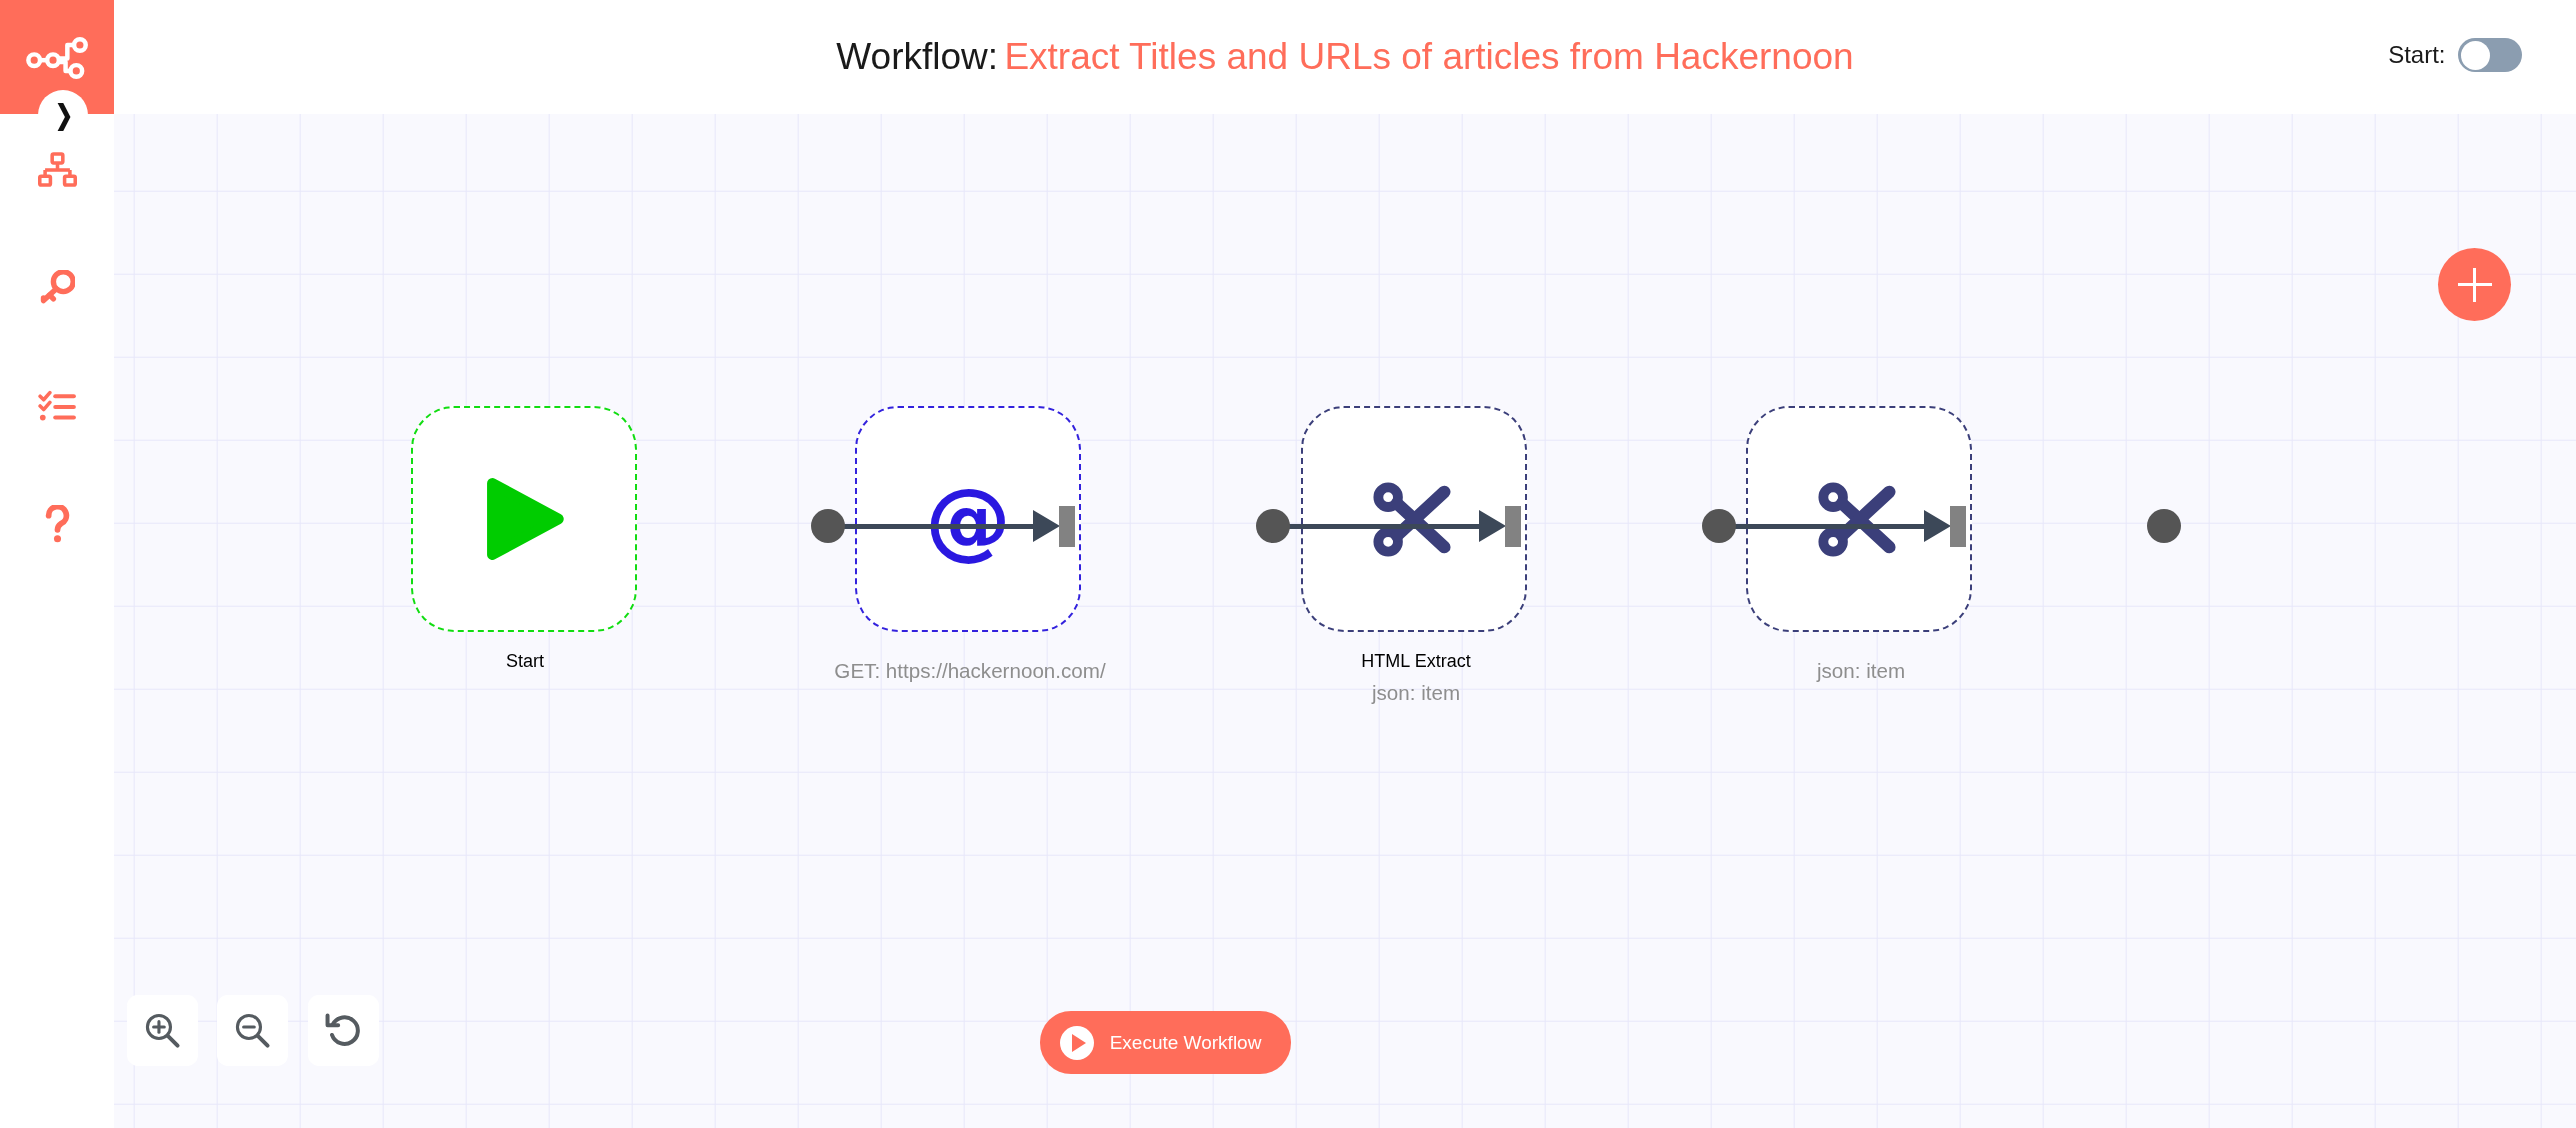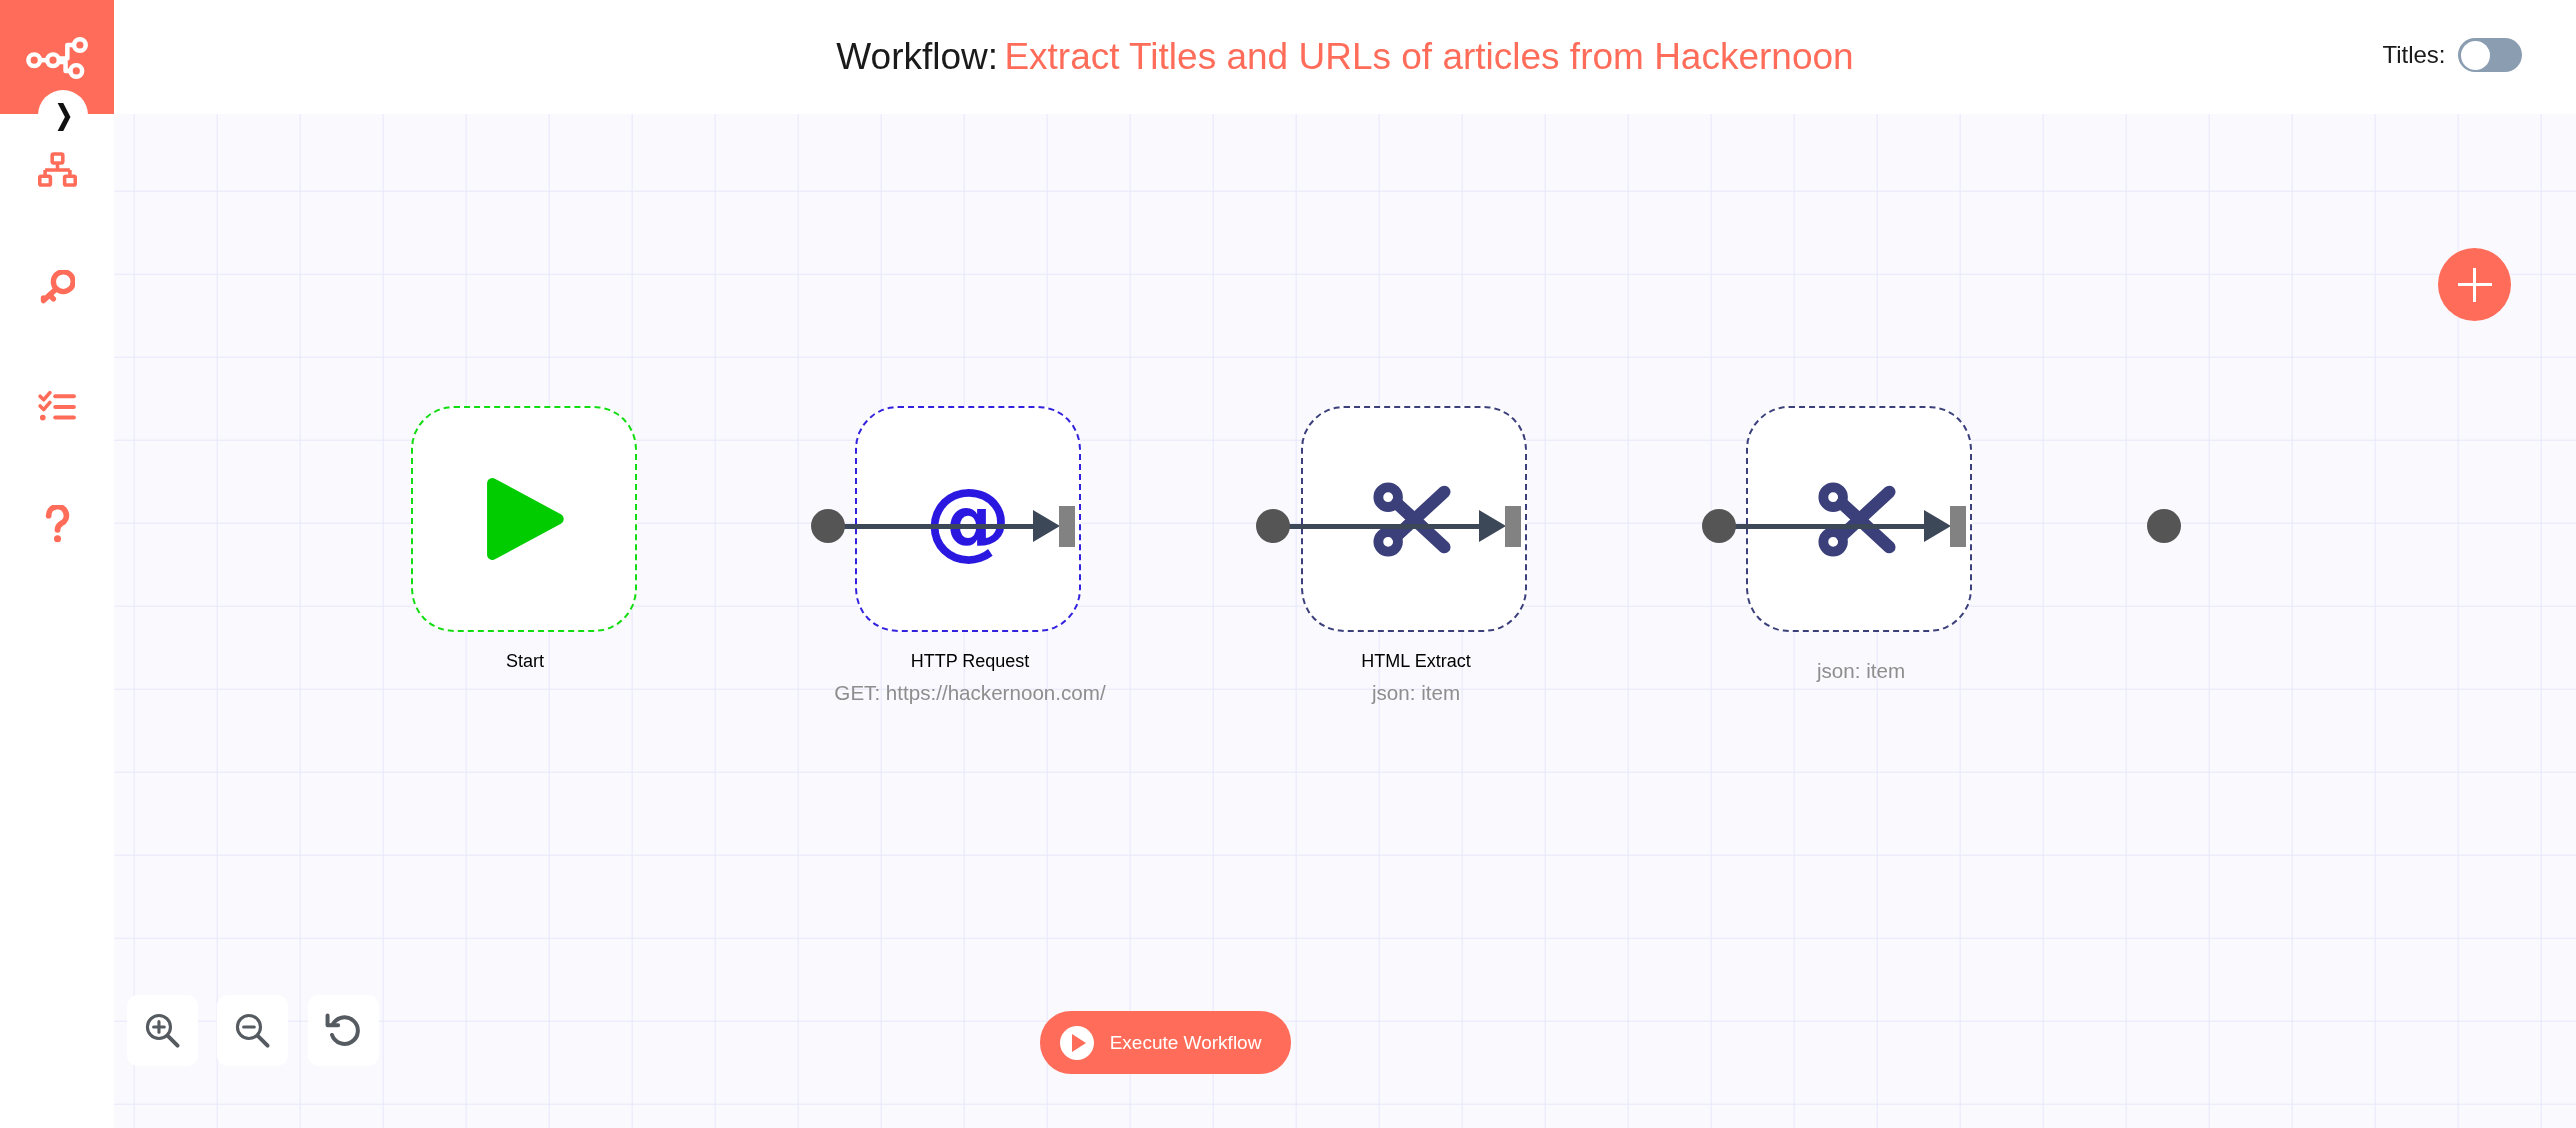--- a/index.html
+++ b/index.html
@@ -396,21 +396,21 @@
       </span>
     </div>
   </div>
 
   <div id="header">
     <div id="workflow-title">
       <span class="wf-label">Workflow:</span><span class="wf-name">Extract Titles and URLs of articles from Hackernoon</span>
     </div>
 
     <div id="active-area">
-      <span id="active-label">Titles:</span>
+      <span id="active-label">Start:</span>
       <div id="active-toggle">
         <div class="knob"></div>
       </div>
     </div>
   </div>
 
   <div id="canvas">
 
     <div id="add-node-button">
       <span class="plus-h"></span>
@@ -463,21 +463,20 @@
       </span>
     </div>
     <div class="ep-in i3"></div>
     <div class="ep-out o4"></div>
 
     <div class="node-caption p1">
       <div class="node-name">Start</div>
       <div class="node-sub"></div>
     </div>
     <div class="node-caption p2">
-      <div class="node-name">HTTP Request</div>
       <div class="node-sub">GET: https://hackernoon.com/</div>
     </div>
     <div class="node-caption p3">
       <div class="node-name">HTML Extract</div>
       <div class="node-sub">json: item</div>
     </div>
     <div class="node-caption p4">
       <div class="node-sub">json: item</div>
     </div>
 

